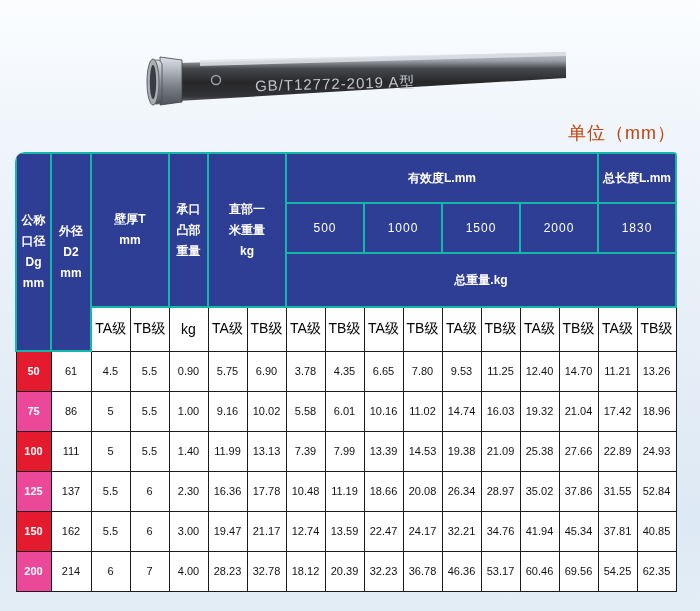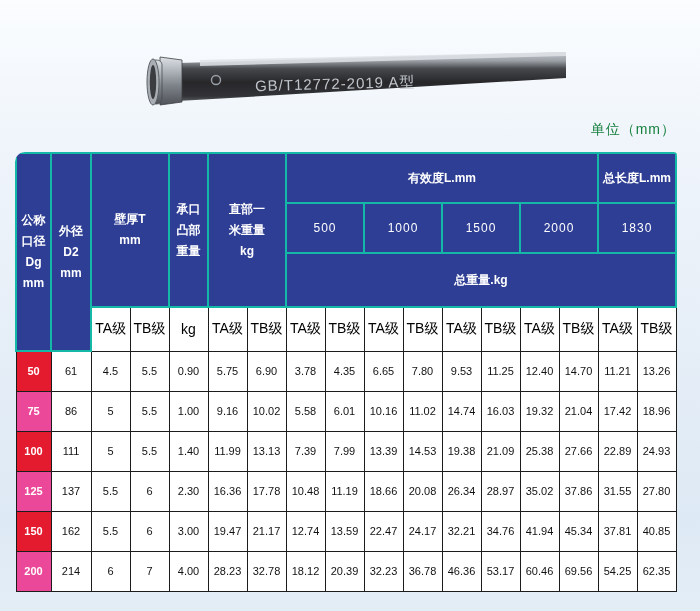--- a/index.html
+++ b/index.html
@@ -4,21 +4,21 @@
 <style>
   html,body{margin:0;padding:0;}
   body{
     width:700px;height:611px;position:relative;overflow:hidden;
     font-family:"Liberation Sans","DejaVu Sans",sans-serif;
     background:linear-gradient(180deg,#fbfdff 0%,#eef4fa 25%,#e6eef7 55%,#dde9f4 85%,#e3edf6 100%);
   }
   .pipe-wrap{position:absolute;left:0;top:0;width:700px;height:150px;}
   .unit-label{
     position:absolute;top:121px;right:24px;
-    font-size:14px;color:#15803d;letter-spacing:1px;
+    font-size:18px;color:#c2410c;letter-spacing:1px;
   }
   .table-wrap{
     position:absolute;left:15px;top:152px;width:662px;
     border-radius:10px 4px 0 0;overflow:hidden;
   }
   table{border-collapse:collapse;table-layout:fixed;width:662px;}
   th,td{padding:0;text-align:center;vertical-align:middle;}
   th.blue{
     background:#2e3e94;color:#ffffff;border:2px solid #14b8a6;
     font-size:12px;font-weight:bold;white-space:pre-line;line-height:1.75;
@@ -211,21 +211,21 @@
           <td>17.78</td>
           <td>10.48</td>
           <td>11.19</td>
           <td>18.66</td>
           <td>20.08</td>
           <td>26.34</td>
           <td>28.97</td>
           <td>35.02</td>
           <td>37.86</td>
           <td>31.55</td>
-          <td>27.80</td>
+          <td>52.84</td>
         </tr>
         <tr class="drow">
           <th class="rowhead red">150</th>
           <td>162</td>
           <td>5.5</td>
           <td>6</td>
           <td>3.00</td>
           <td>19.47</td>
           <td>21.17</td>
           <td>12.74</td>

